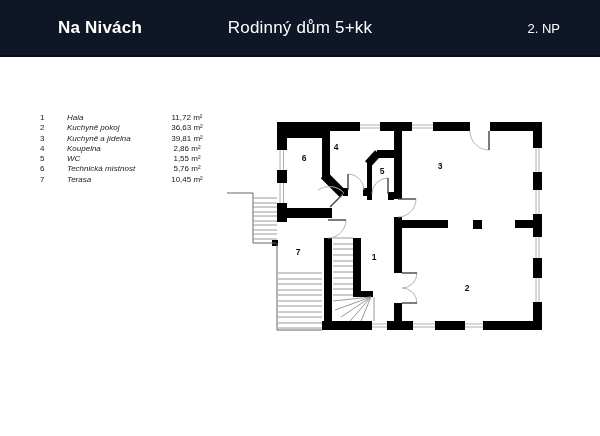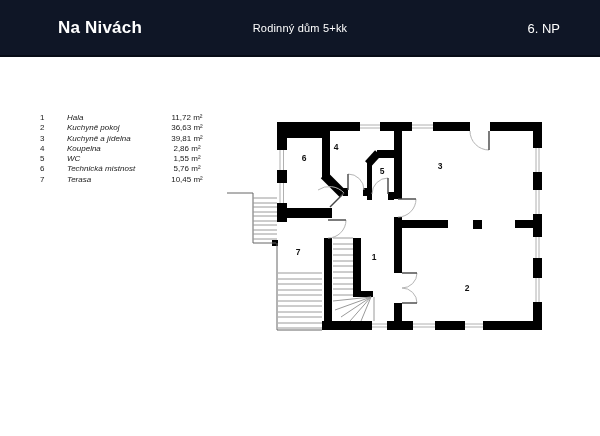--- a/index.html
+++ b/index.html
@@ -8,21 +8,21 @@
   }
   *{margin:0;padding:0;box-sizing:border-box;}
   html,body{width:600px;height:436px;overflow:hidden;}
   body{font-family:"Liberation Sans",sans-serif;background:#ffffff;position:relative;}
   .page{position:absolute;inset:0;width:600px;height:436px;background:#ffffff;}
   .header{position:absolute;left:0;top:0;width:600px;height:57px;background:var(--header_bg);
     border-bottom:2px solid #070c16;display:flex;align-items:center;color:var(--header_text);}
   .header .left{position:absolute;left:38px;top:50%;transform:translateY(-50%);
     font-size:17px;font-weight:bold;letter-spacing:.2px;margin-left:20px;}
   .header .center{position:absolute;left:0;right:0;text-align:center;top:50%;transform:translateY(-50%);
-    font-size:11px;font-weight:normal;letter-spacing:.2px;}
+    font-size:17px;font-weight:normal;letter-spacing:.2px;}
   .header .right{position:absolute;right:40px;top:50%;transform:translateY(-50%);
     font-size:13px;font-weight:normal;}
   .legend{position:absolute;left:40px;top:113px;width:173px;color:var(--text);}
   .legend-row{display:flex;align-items:baseline;height:10.3px;font-size:8px;line-height:10.3px;}
   .legend-row .num{width:27px;}
   .legend-row .name{width:94px;font-style:italic;}
   .legend-row .area{width:52px;text-align:center;}
   svg.plan{position:absolute;left:0;top:0;width:600px;height:436px;}
   .wall{fill:var(--wall);stroke:none;}
   .wallline{stroke:var(--wall);fill:none;}
@@ -35,21 +35,21 @@
     text-anchor:middle;}
 </style>
 </head>
 <body>
 
 <div class="page">
 
   <div class="header">
     <div class="left">Na Nivách</div>
     <div class="center">Rodinný dům 5+kk</div>
-    <div class="right">6. NP</div>
+    <div class="right">2. NP</div>
   </div>
 
   <div class="legend">
     <div class="legend-row">
       <span class="num">1</span>
       <span class="name">Hala</span>
       <span class="area">11,72 m²</span>
     </div>
     <div class="legend-row">
       <span class="num">2</span>

